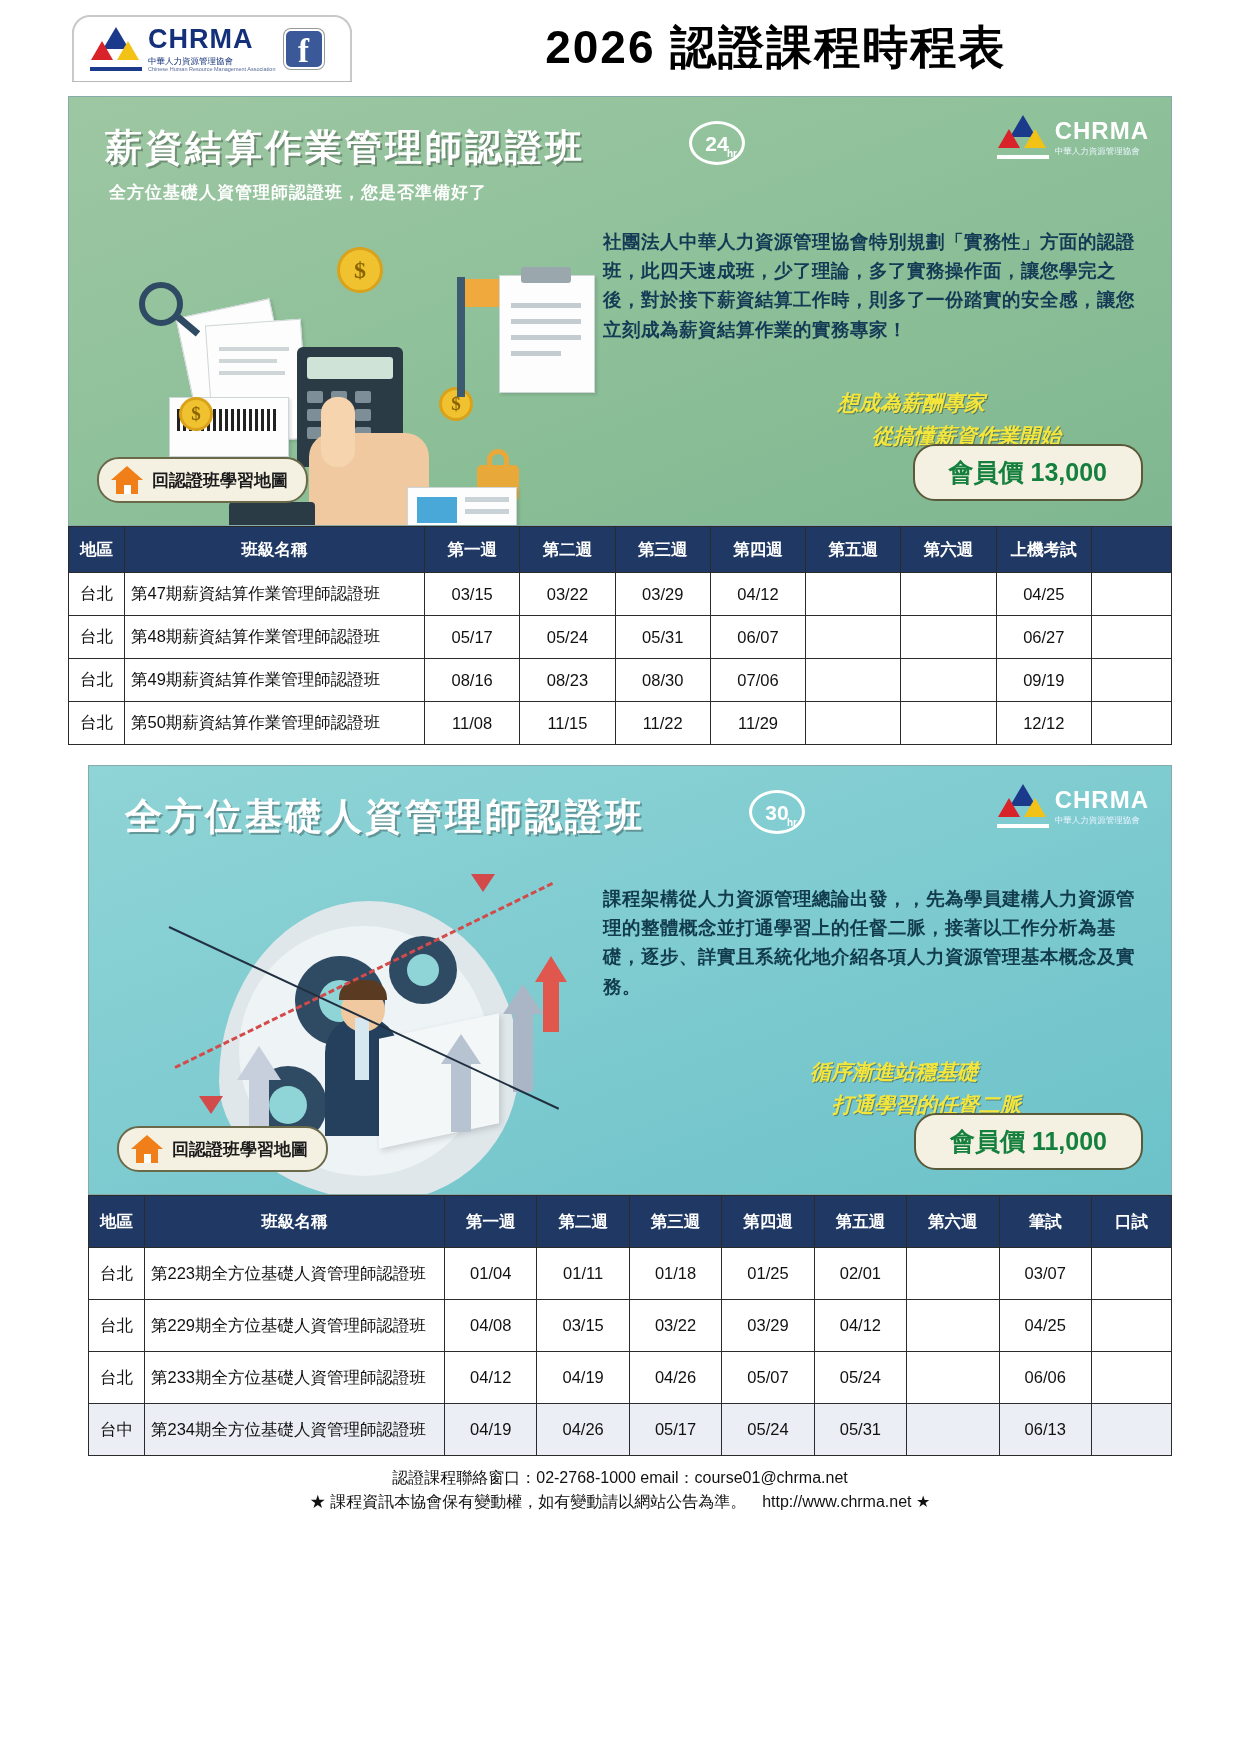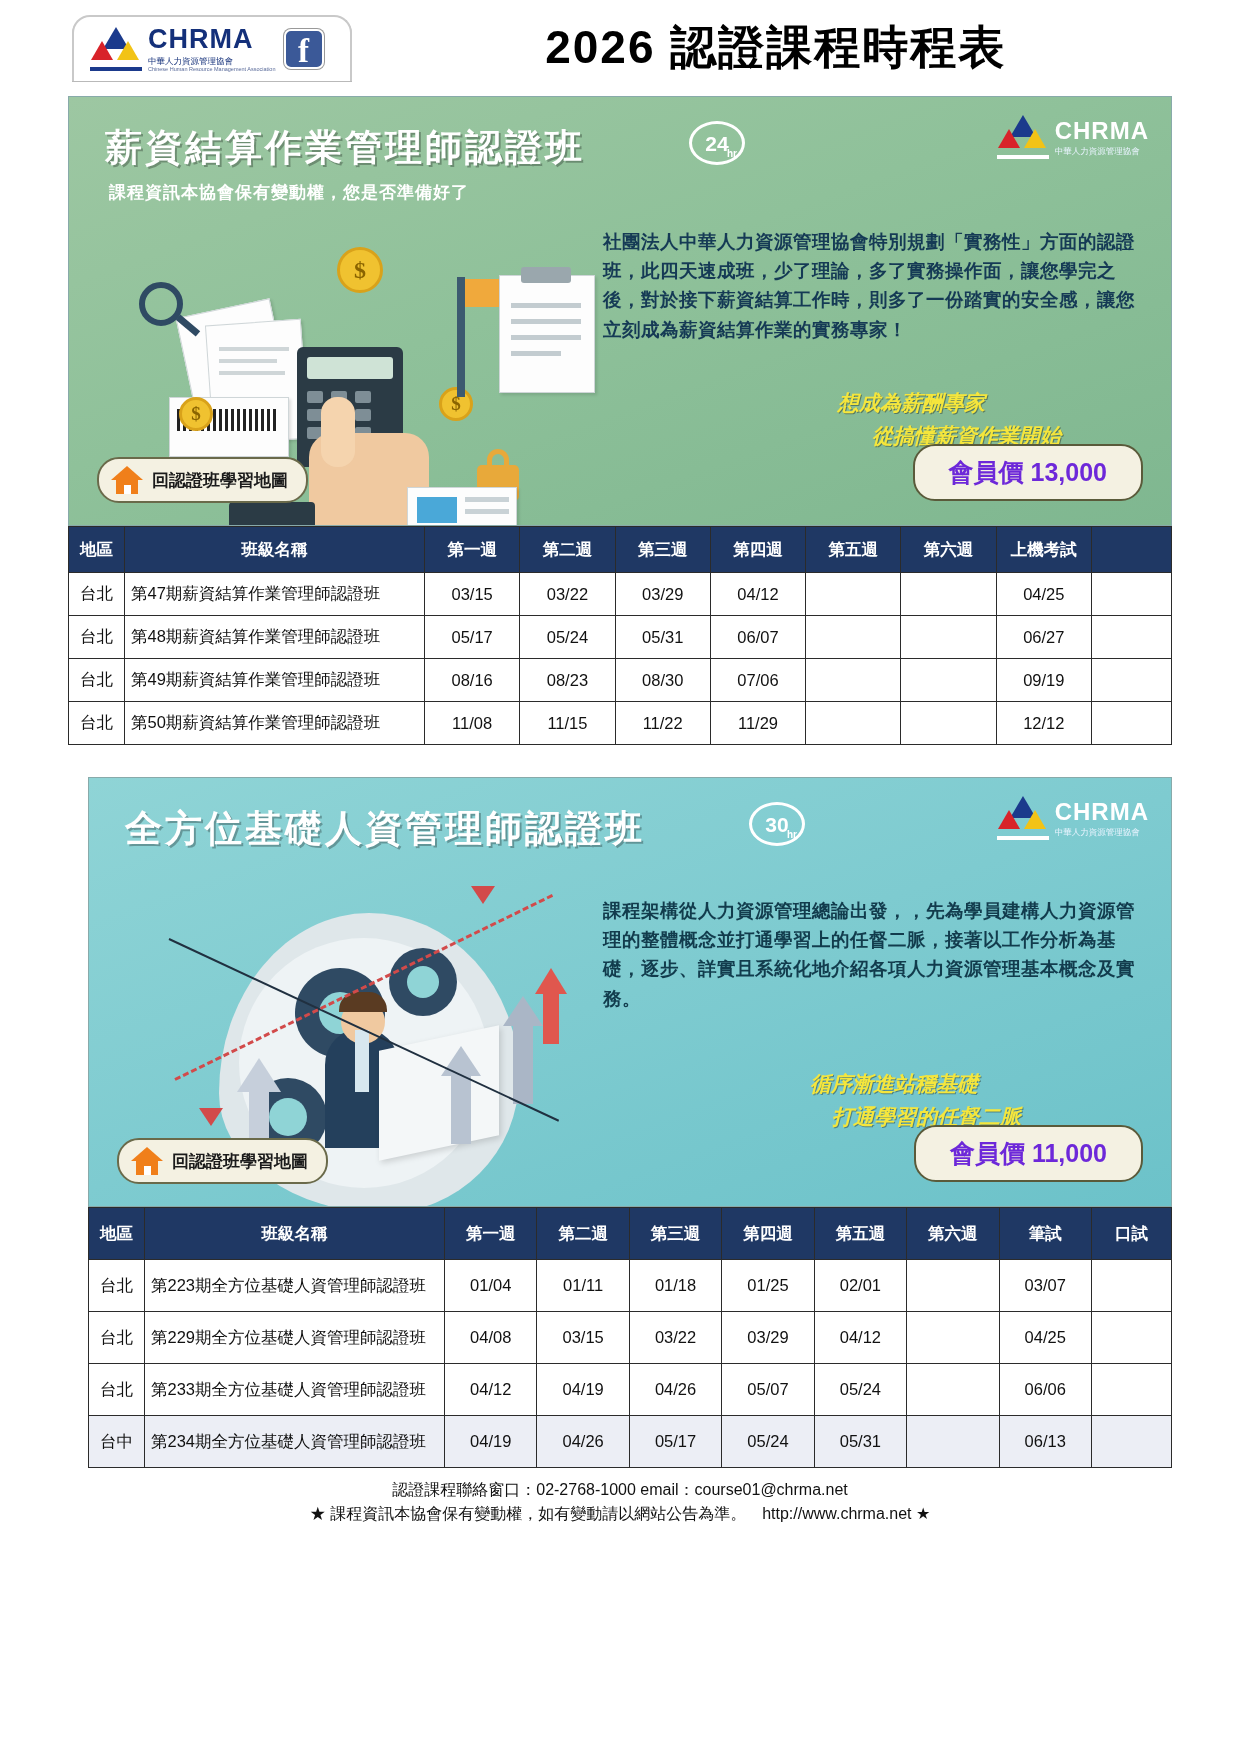--- a/index.html
+++ b/index.html
@@ -182,21 +182,21 @@
   }
   .price-box {
     position: absolute;
     right: 28px; bottom: 24px;
     background: #f4f1e2;
     border: 2px solid #5a5a3a;
     border-radius: 22px;
     padding: 10px 34px;
     font-size: 25px;
     font-weight: bold;
-    color: #6d28d9;
+    color: #15803d;
   }
   .map-btn {
     position: absolute;
     left: 28px; bottom: 22px;
     background: #f4f1e2;
     border: 2px solid #6a6a4a;
     border-radius: 22px;
     padding: 7px 18px 7px 12px;
     display: flex;
     align-items: center;
@@ -401,21 +401,21 @@
           <div class="tri blue"></div>
           <div class="tri red"></div>
           <div class="tri yellow"></div>
           <div class="bar"></div>
         </div>
         <div class="chrma-text">
           <span class="big">CHRMA</span>
           <span class="sub">中華人力資源管理協會</span>
         </div>
       </div>
-      <div class="banner-sub">課程資訊本協會保有變動權，您是否準備好了</div>
+      <div class="banner-sub">全方位基礎人資管理師認證班，您是否準備好了</div>
       <div class="banner-body">社團法人中華人力資源管理協會特別規劃「實務性」方面的認證班，此四天速成班，少了理論，多了實務操作面，讓您學完之後，對於接下薪資結算工作時，則多了一份踏實的安全感，讓您立刻成為薪資結算作業的實務專家！</div>
       <div class="slogan" style="top:290px;">
         <div>想成為薪酬專家</div>
         <div style="margin-left:34px;text-align:center;">從搞懂薪資作業開始</div>
       </div>
       <div class="map-btn">
         <span class="house">
           <span class="roof"></span>
             <span class="body"></span>
             <span class="door"></span>
@@ -486,21 +486,21 @@
           <td>11/29</td>
           <td></td>
           <td></td>
           <td>12/12</td>
           <td></td>
         </tr>
       </tbody>
     </table>
   </div>
 
-  <div class="section" style="margin-top:32px;padding-left:20px;">
+  <div class="section" style="margin-top:20px;padding-left:20px;">
 
     <div class="banner teal">
 
       <div class="art head-silhouette" style="left:130px; top:135px; width:300px; height:300px;"></div>
       <div class="art" style="left:150px;top:160px;width:250px;height:250px;border-radius:50%;background:#eef3f5;"></div>
       <div class="art" style="left:206px;top:190px;width:90px;height:90px;border-radius:50%;background:#2f4a63;"></div>
       <div class="art" style="left:230px;top:214px;width:42px;height:42px;border-radius:50%;background:#8fd4d6;"></div>
       <div class="art" style="left:300px;top:170px;width:68px;height:68px;border-radius:50%;background:#2f4a63;"></div>
       <div class="art" style="left:318px;top:188px;width:32px;height:32px;border-radius:50%;background:#8fd4d6;"></div>
       <div class="art" style="left:160px;top:300px;width:78px;height:78px;border-radius:50%;background:#2f4a63;"></div>

